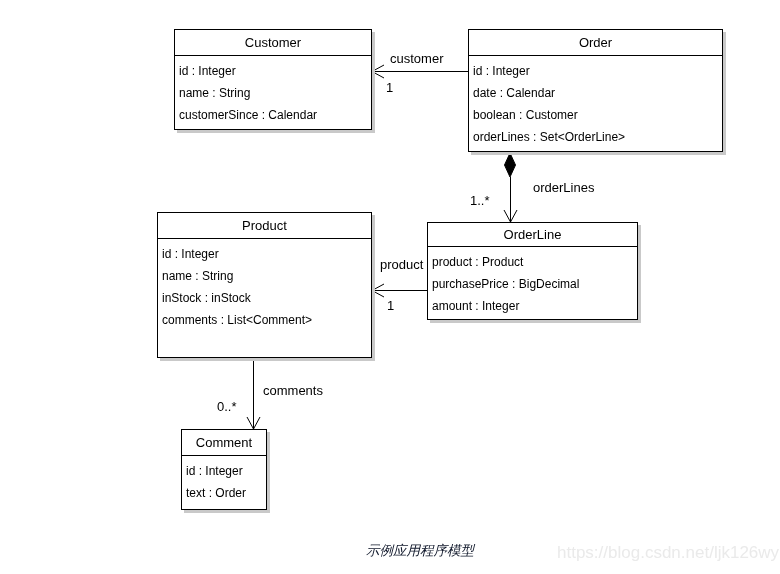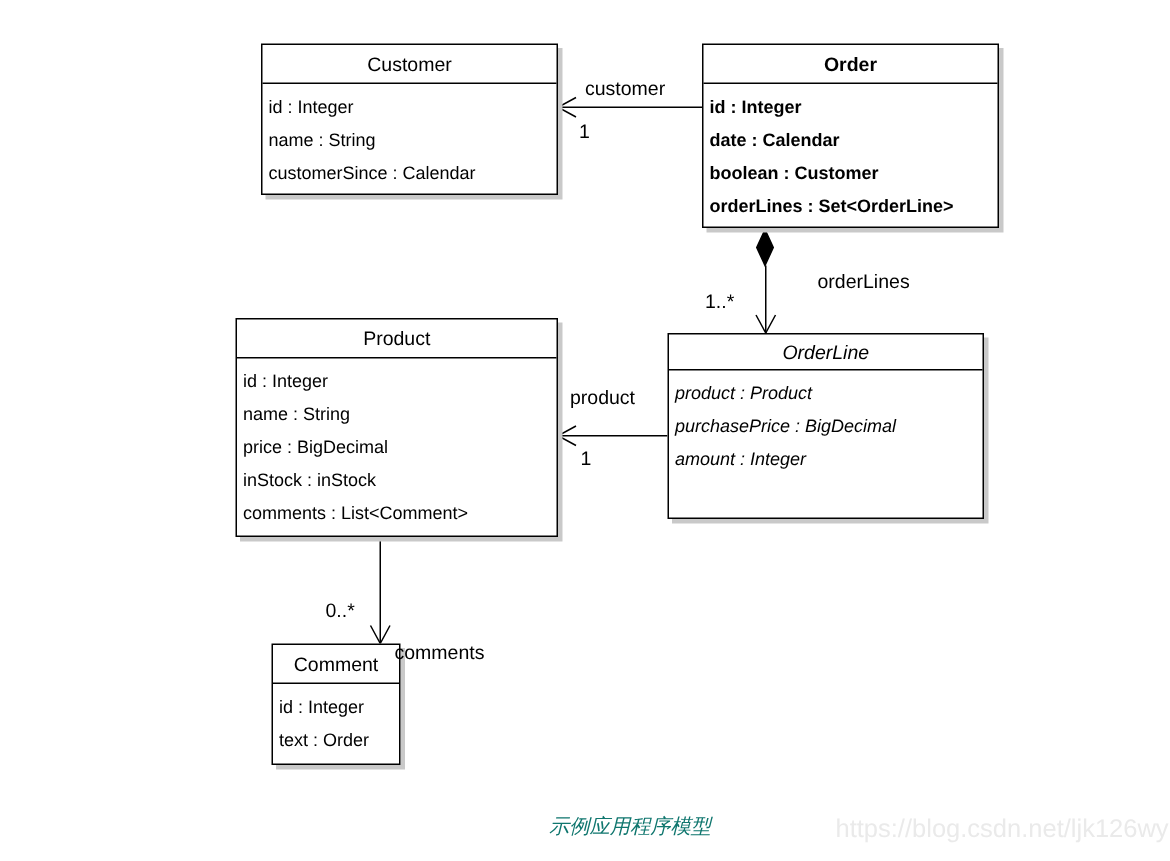--- a/index.html
+++ b/index.html
@@ -32,47 +32,47 @@
   }
   .uml-attrs { padding: 4px 4px 0 4px; }
   .uml-attr {
     font-size: 12px;
     line-height: 22px;
     color: #000000;
     white-space: nowrap;
   }
 
   #box-customer  { left: 174px; top: 29px;  width: 198px; height: 101px; }
-  #box-order     { left: 468px; top: 29px;  width: 198px; height: 123px; font-weight: bold; }
+  #box-order     { left: 468px; top: 29px;  width: 255px; height: 123px; }
   #box-product   { left: 157px; top: 212px; width: 215px; height: 146px; }
-  #box-orderline { left: 445px; top: 222px; width: 211px; height: 124px; font-style: italic; }
+  #box-orderline { left: 427px; top: 222px; width: 211px; height: 98px; }
   #box-comment   { left: 181px; top: 429px; width: 86px; height: 81px; }
   #box-orderline .uml-title { height: 23px; line-height: 23px; }
 
   .edge-label {
     position: absolute;
     font-size: 13px;
     color: #000000;
     white-space: nowrap;
   }
   #lbl-customer   { left: 390px; top: 51px;  }
   #mult-customer  { left: 386px; top: 80px;  }
-  #lbl-orderlines { left: 545px; top: 180px; text-align: center; }
+  #lbl-orderlines { left: 533px; top: 180px; text-align: center; }
   #mult-orderlines{ left: 470px; top: 193px; }
   #lbl-product    { left: 380px; top: 257px; }
   #mult-product   { left: 387px; top: 298px; }
-  #lbl-comments   { left: 263px; top: 383px; margin-top: 44px; }
+  #lbl-comments   { left: 263px; top: 383px; }
   #mult-comments  { left: 217px; top: 399px; }
 
   #caption {
     position: absolute;
     left: 366px; top: 542px;
     font-size: 13.5px;
     font-style: italic;
-    color: #0f766e;
+    color: #0f172a;
     white-space: nowrap;
   }
   #watermark {
     position: absolute;
     left: 557px; top: 543px;
     font-size: 17px;
     color: #eaeaea;
     white-space: nowrap;
   }
 </style>
@@ -122,21 +122,20 @@
       <div class="uml-attr">boolean : Customer</div>
       <div class="uml-attr">orderLines : Set&lt;OrderLine&gt;</div>
     </div>
   </div>
 
   <div class="uml-class" id="box-product">
     <div class="uml-title">Product</div>
     <div class="uml-attrs">
       <div class="uml-attr">id : Integer</div>
       <div class="uml-attr">name : String</div>
-      <div class="uml-attr">price : BigDecimal</div>
       <div class="uml-attr">inStock : inStock</div>
       <div class="uml-attr">comments : List&lt;Comment&gt;</div>
     </div>
   </div>
 
   <div class="uml-class" id="box-orderline">
     <div class="uml-title">OrderLine</div>
     <div class="uml-attrs">
       <div class="uml-attr">product : Product</div>
       <div class="uml-attr">purchasePrice : BigDecimal</div>

